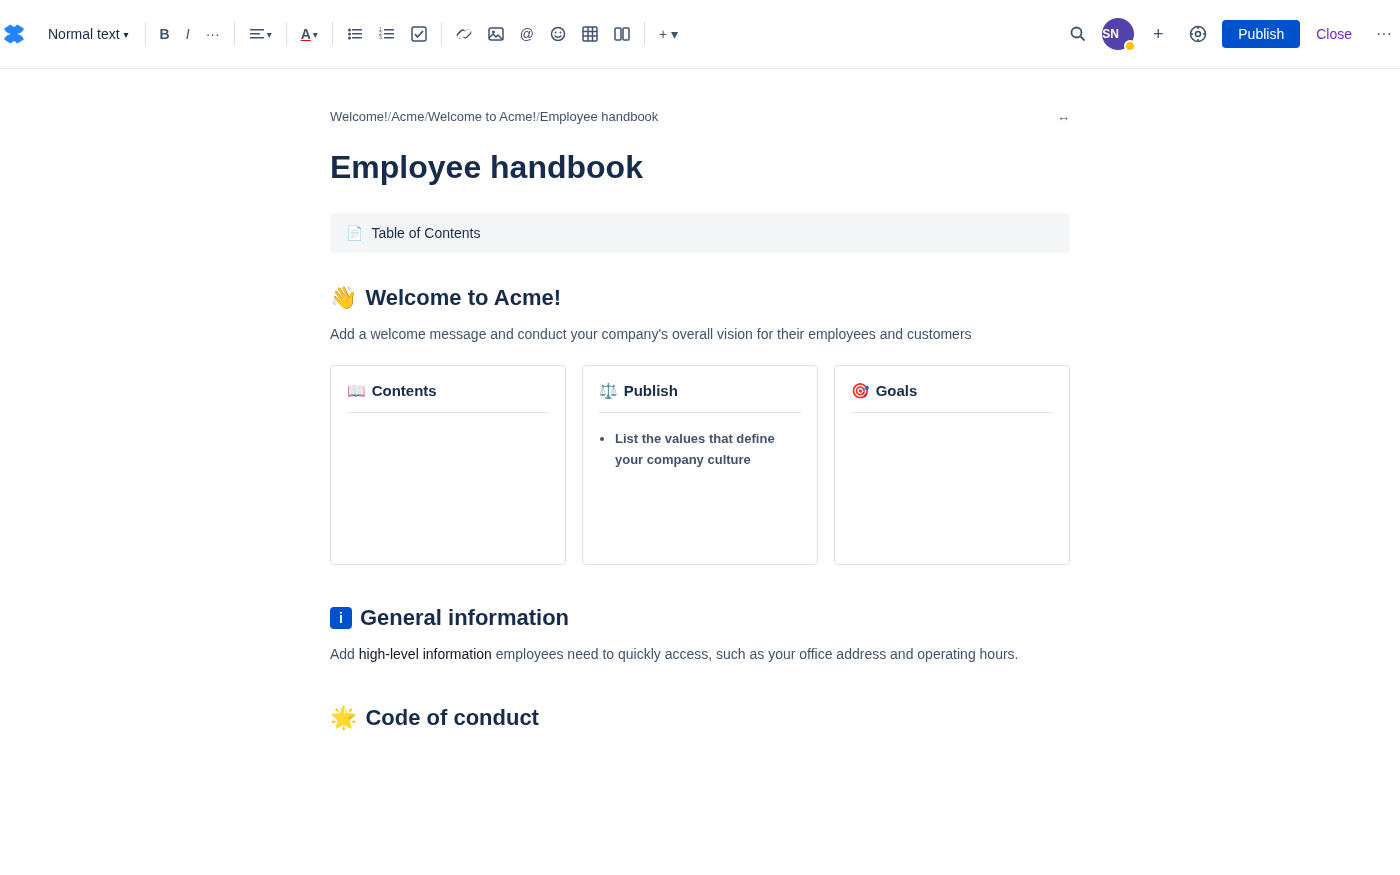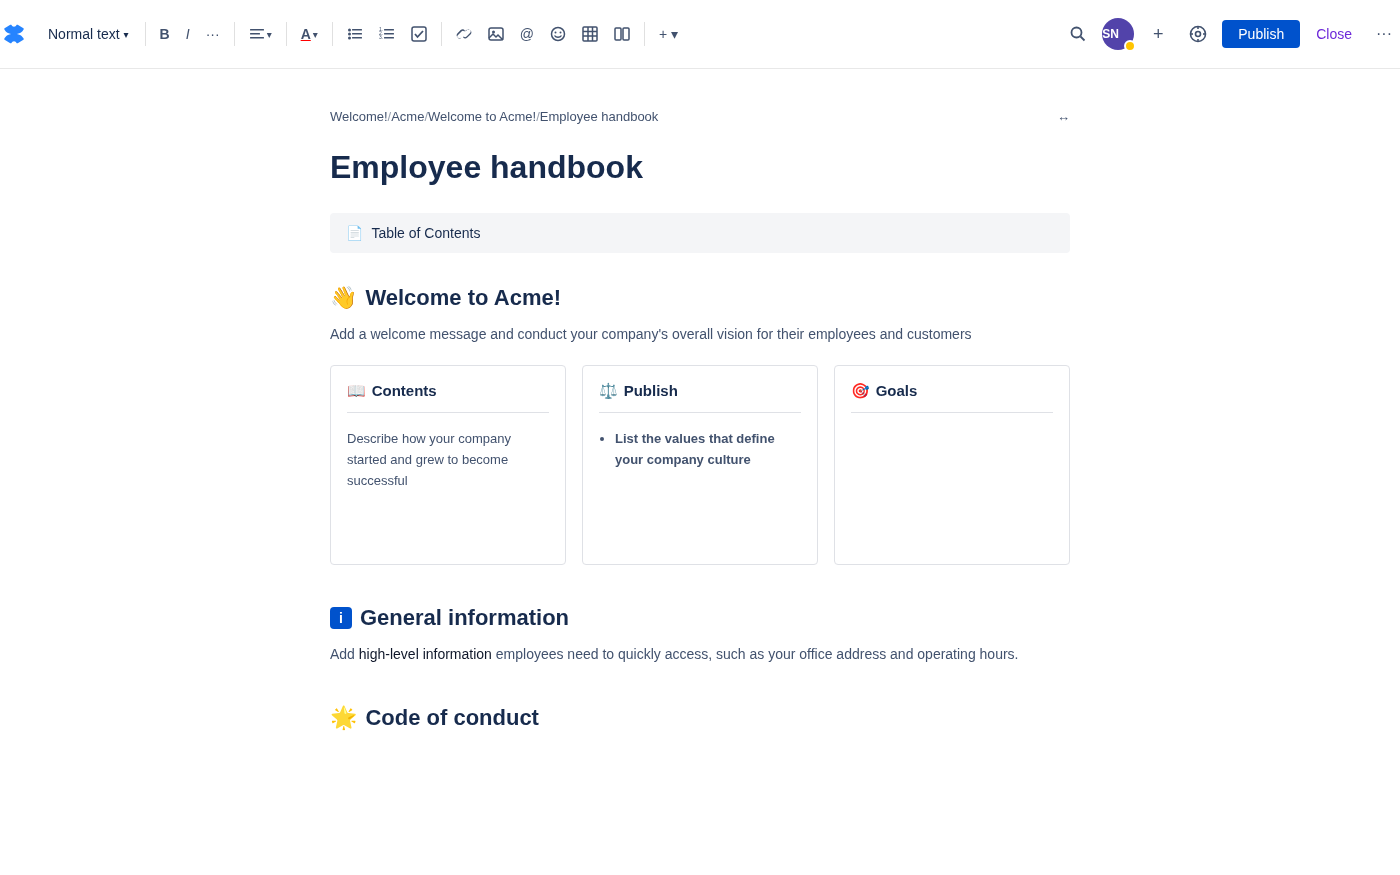--- a/index.html
+++ b/index.html
@@ -307,23 +307,20 @@
     <p class="section-desc">Add a welcome message and conduct your company's overall vision for their employees and customers</p>
 
     <div class="cards-row">
 
       <div class="card">
         <div class="card-title">
           <span>📖</span>
           <span>Contents</span>
         </div>
         <div class="card-divider"></div>
-        <div class="card-body">
-          <p>Describe how your company started and grew to become successful</p>
-        </div>
       </div>
 
       <div class="card">
         <div class="card-title">
           <span>⚖️</span>
           <span>Publish</span>
         </div>
         <div class="card-divider"></div>
         <div class="card-body">
           <ul>

